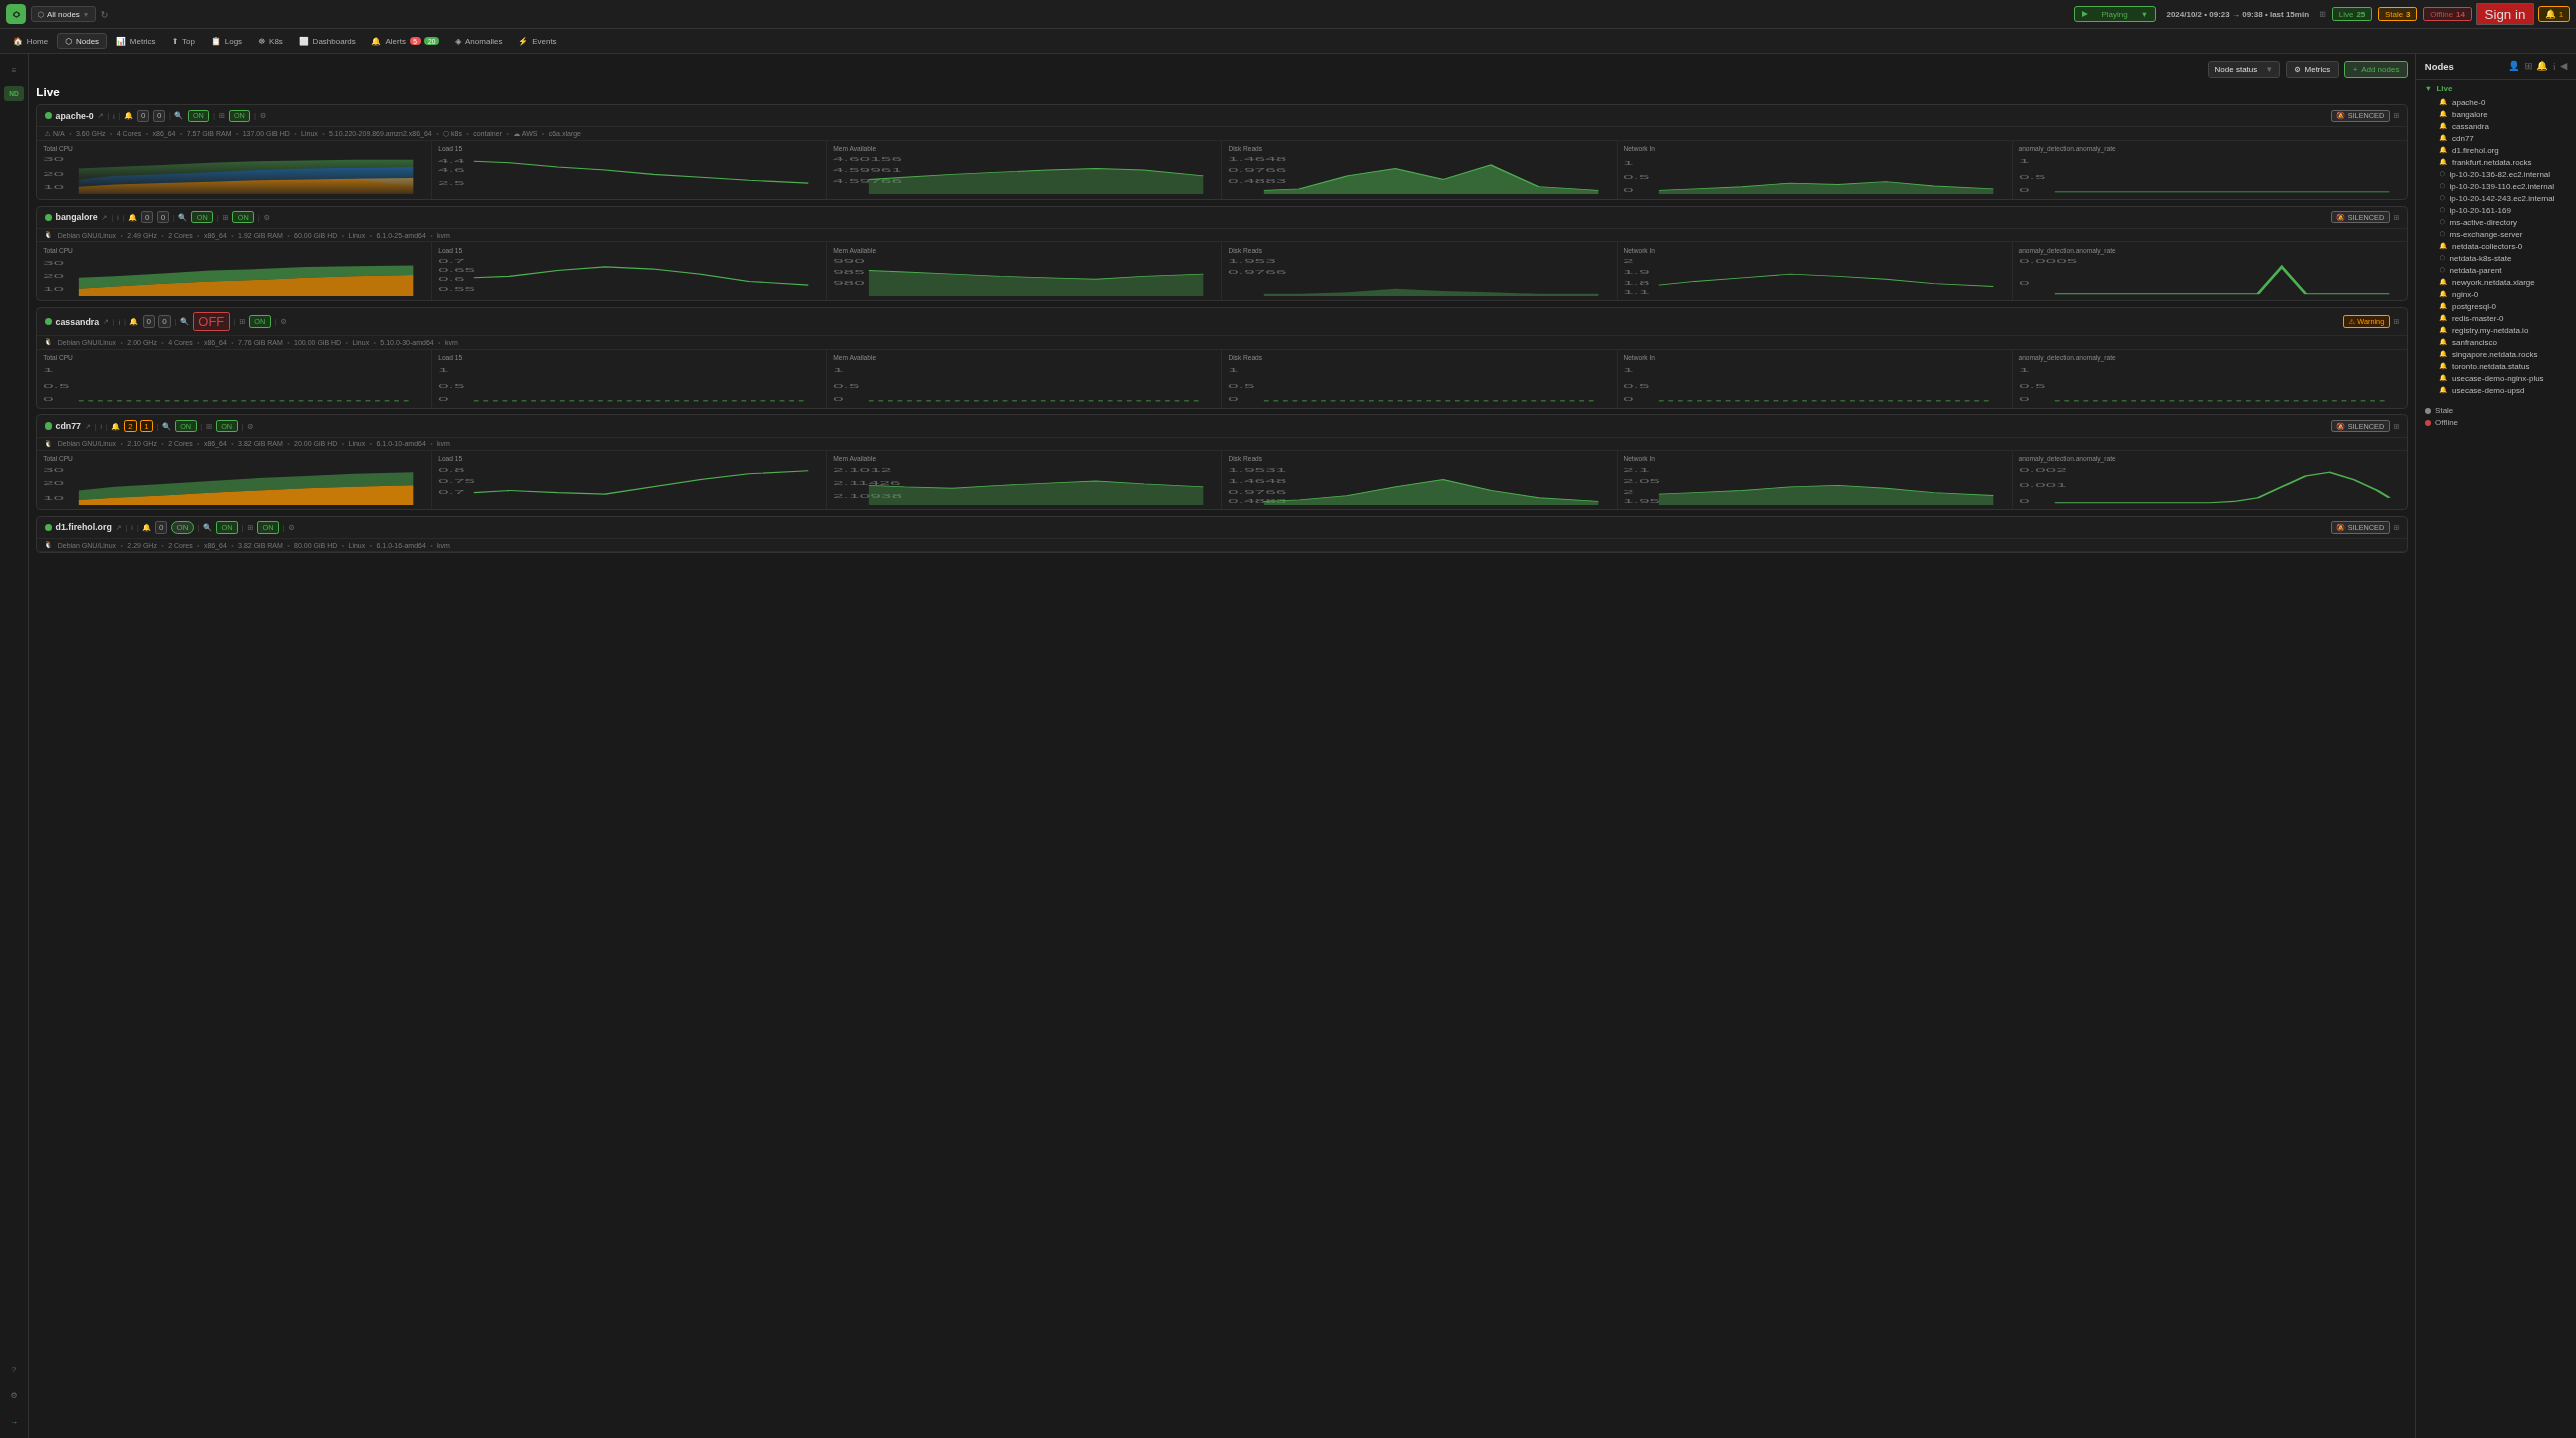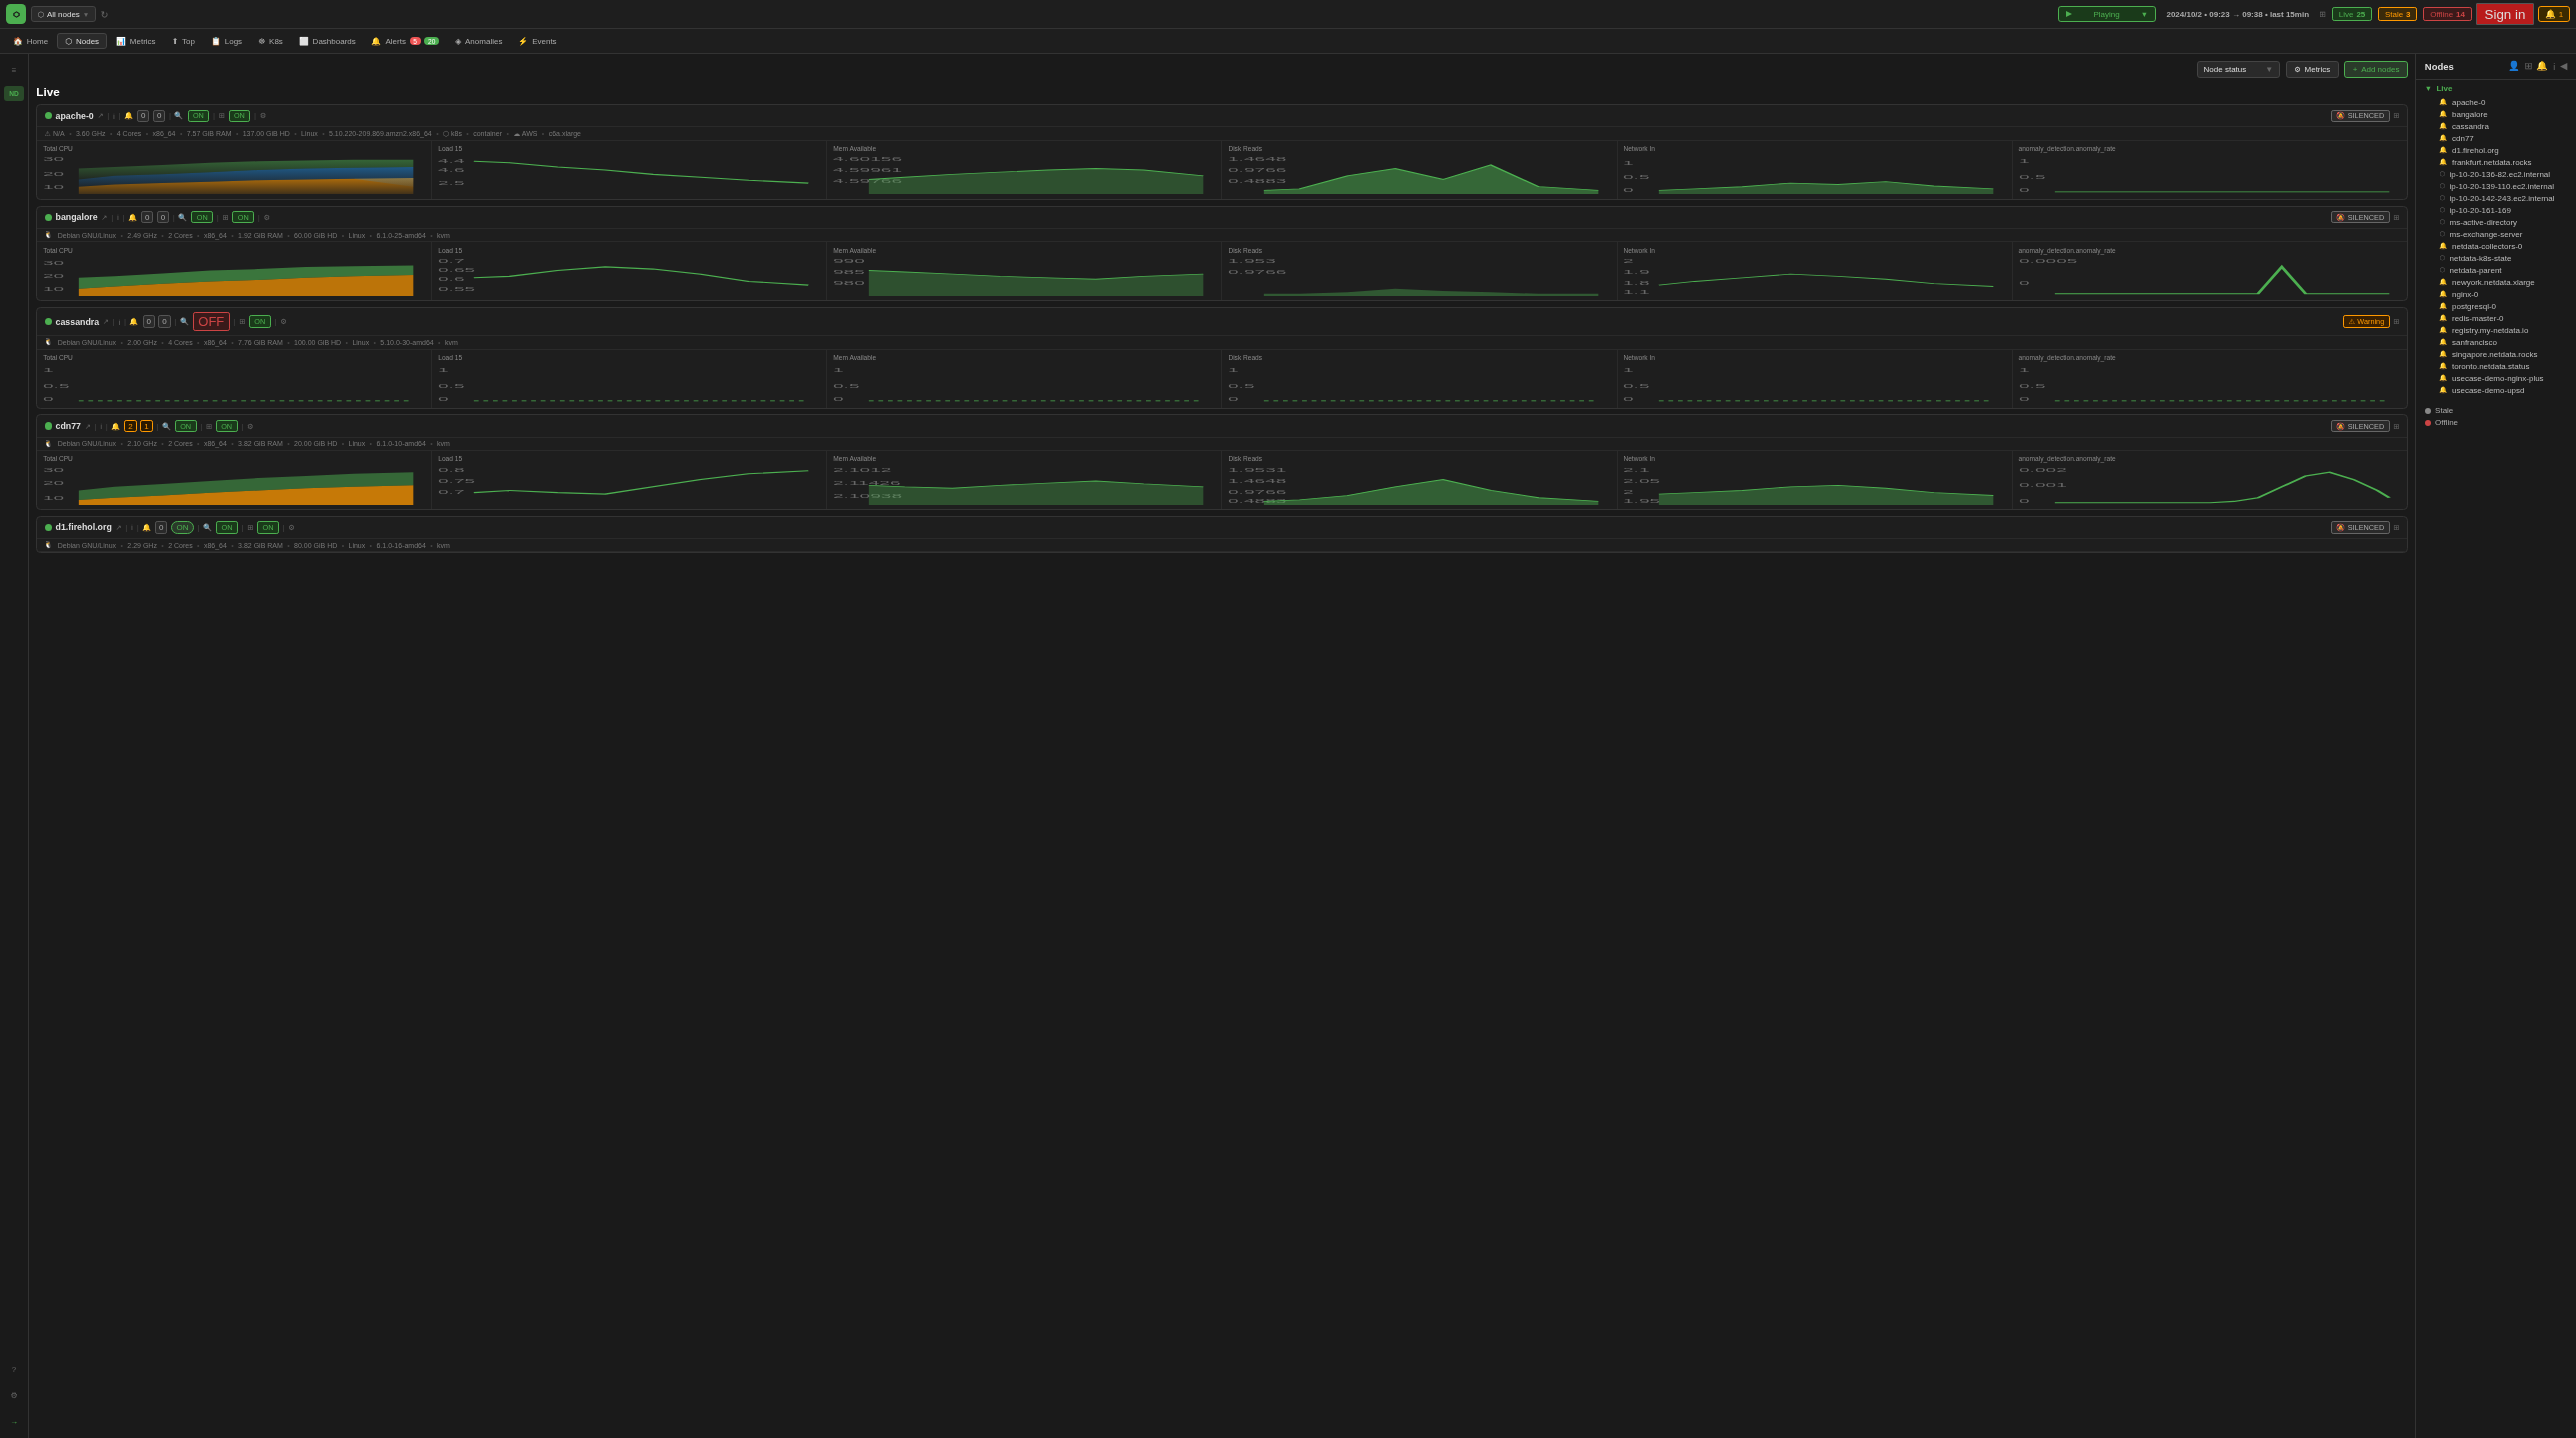--- a/index.html
+++ b/index.html
@@ -4,21 +4,21 @@
   <style>
     * { box-sizing: border-box; margin: 0; padding: 0; }
     body { background: #1a1a1a; color: #ccc; font-family: -apple-system, BlinkMacSystemFont, 'Segoe UI', sans-serif; font-size: 8px; overflow: hidden; height: 100vh; display: flex; flex-direction: column; }
 
     
     .top-nav { background: #1e1e1e; border-bottom: 0.7px solid #333; display: flex; align-items: center; height: 29px; padding: 0 5.9px; gap: 4.4px; flex-shrink: 0; }
     .logo { width: 20.5px; height: 20.5px; background: #4caf50; border-radius: 4.4px; display: flex; align-items: center; justify-content: center; }
     .logo svg { width: 13px; height: 13px; }
     .node-selector { display: flex; align-items: center; gap: 2.9px; background: #2a2a2a; border: 0.7px solid #444; border-radius: 2.9px; padding: 2.2px 5.9px; cursor: pointer; color: #ddd; font-size: 8px; }
     .top-nav-spacer { flex: 1; }
-    .playing-btn { background: #1a3a1a; border: 0.7px solid #4caf50; border-radius: 2.9px; padding: 2.2px 7.3px; color: #4caf50; display: flex; align-items: center; gap: 21px; font-size: 8px; cursor: pointer; }
+    .playing-btn { background: #1a3a1a; border: 0.7px solid #4caf50; border-radius: 2.9px; padding: 2.2px 7.3px; color: #4caf50; display: flex; align-items: center; gap: 13px; font-size: 8px; cursor: pointer; }
     .play-icon { width: 0; height: 0; border-style: solid; border-width: 3.7px 0 3.7px 6.6px; border-color: transparent transparent transparent #4caf50; }
     .time-range { color: #aaa; font-size: 8px; padding: 0 5.9px; font-weight: bold; }
     .view-options { display: flex; align-items: center; gap: 5.9px; font-size: 8px; }
     .status-badge { display: flex; align-items: center; gap: 2.9px; padding: 1.5px 5.9px; border-radius: 2.2px; }
     .status-live { background: #1a3a1a; border: 0.7px solid #4caf50; color: #4caf50; }
     .status-stale { background: #3a2a0a; border: 0.7px solid #f90; color: #f90; }
     .status-offline { background: #3a1a1a; border: 0.7px solid #c44; color: #c44; }
     .status-count { font-weight: bold; }
     .signin-btn { background: #b91c1c; border: 0.7px solid #555; border-radius: 1px; padding: 2.2px 7.3px; color: #ddd; cursor: pointer; }
     .alert-btn { background: #3a2a00; border: 0.7px solid #f90; border-radius: 2.9px; padding: 2.2px 5.9px; color: #f90; display: flex; align-items: center; gap: 2.9px; cursor: pointer; }
@@ -38,21 +38,21 @@
     .left-icons { width: 29px; background: #1a1a1a; border-right: 0.7px solid #333; display: flex; flex-direction: column; align-items: center; padding: 5.9px 0; gap: 5.9px; flex-shrink: 0; }
     .left-icon { width: 20.5px; height: 20.5px; display: flex; align-items: center; justify-content: center; border-radius: 2.9px; cursor: pointer; color: #666; }
     .left-icon-bottom { margin-top: auto; }
 
     
     .content { flex: 1; overflow-y: auto; padding: 7.3px; background: #1a1a1a; }
 
     
     .nodes-toolbar { display: flex; align-items: center; gap: 5.9px; margin-bottom: 7.3px; }
     .toolbar-spacer { flex: 1; }
-    .node-status-select { background: #2a2a2a; border: 0.7px solid #444; border-radius: 2.9px; color: #ddd; padding: 2.9px 5.9px; font-size: 8px; cursor: pointer; display: flex; gap: 19px; }
+    .node-status-select { background: #2a2a2a; border: 0.7px solid #444; border-radius: 2.9px; color: #ddd; padding: 2.9px 5.9px; font-size: 8px; cursor: pointer; display: flex; gap: 8px; }
     .metrics-btn { background: #2a2a2a; border: 0.7px solid #444; border-radius: 2.9px; color: #ddd; padding: 2.9px 7.3px; font-size: 8px; cursor: pointer; display: flex; align-items: center; gap: 3.7px; }
     .add-nodes-btn { background: #2a3a2a; border: 0.7px solid #4caf50; border-radius: 2.9px; color: #4caf50; padding: 2.9px 7.3px; font-size: 8px; cursor: pointer; display: flex; align-items: center; gap: 3.7px; }
 
     .live-label { font-size: 11.7px; font-weight: 600; color: #fff; margin-bottom: 5.9px; }
 
     
     .node-card { background: #1e1e1e; border: 0.7px solid #333; border-radius: 4.4px; margin-bottom: 5.9px; overflow: hidden; }
     .node-header { display: flex; align-items: center; gap: 4.4px; padding: 4.4px 7.3px; border-bottom: 0.7px solid #2a2a2a; }
     .node-status-dot { width: 7.3px; height: 7.3px; border-radius: 50%; }
     .dot-green { background: #4caf50; }

